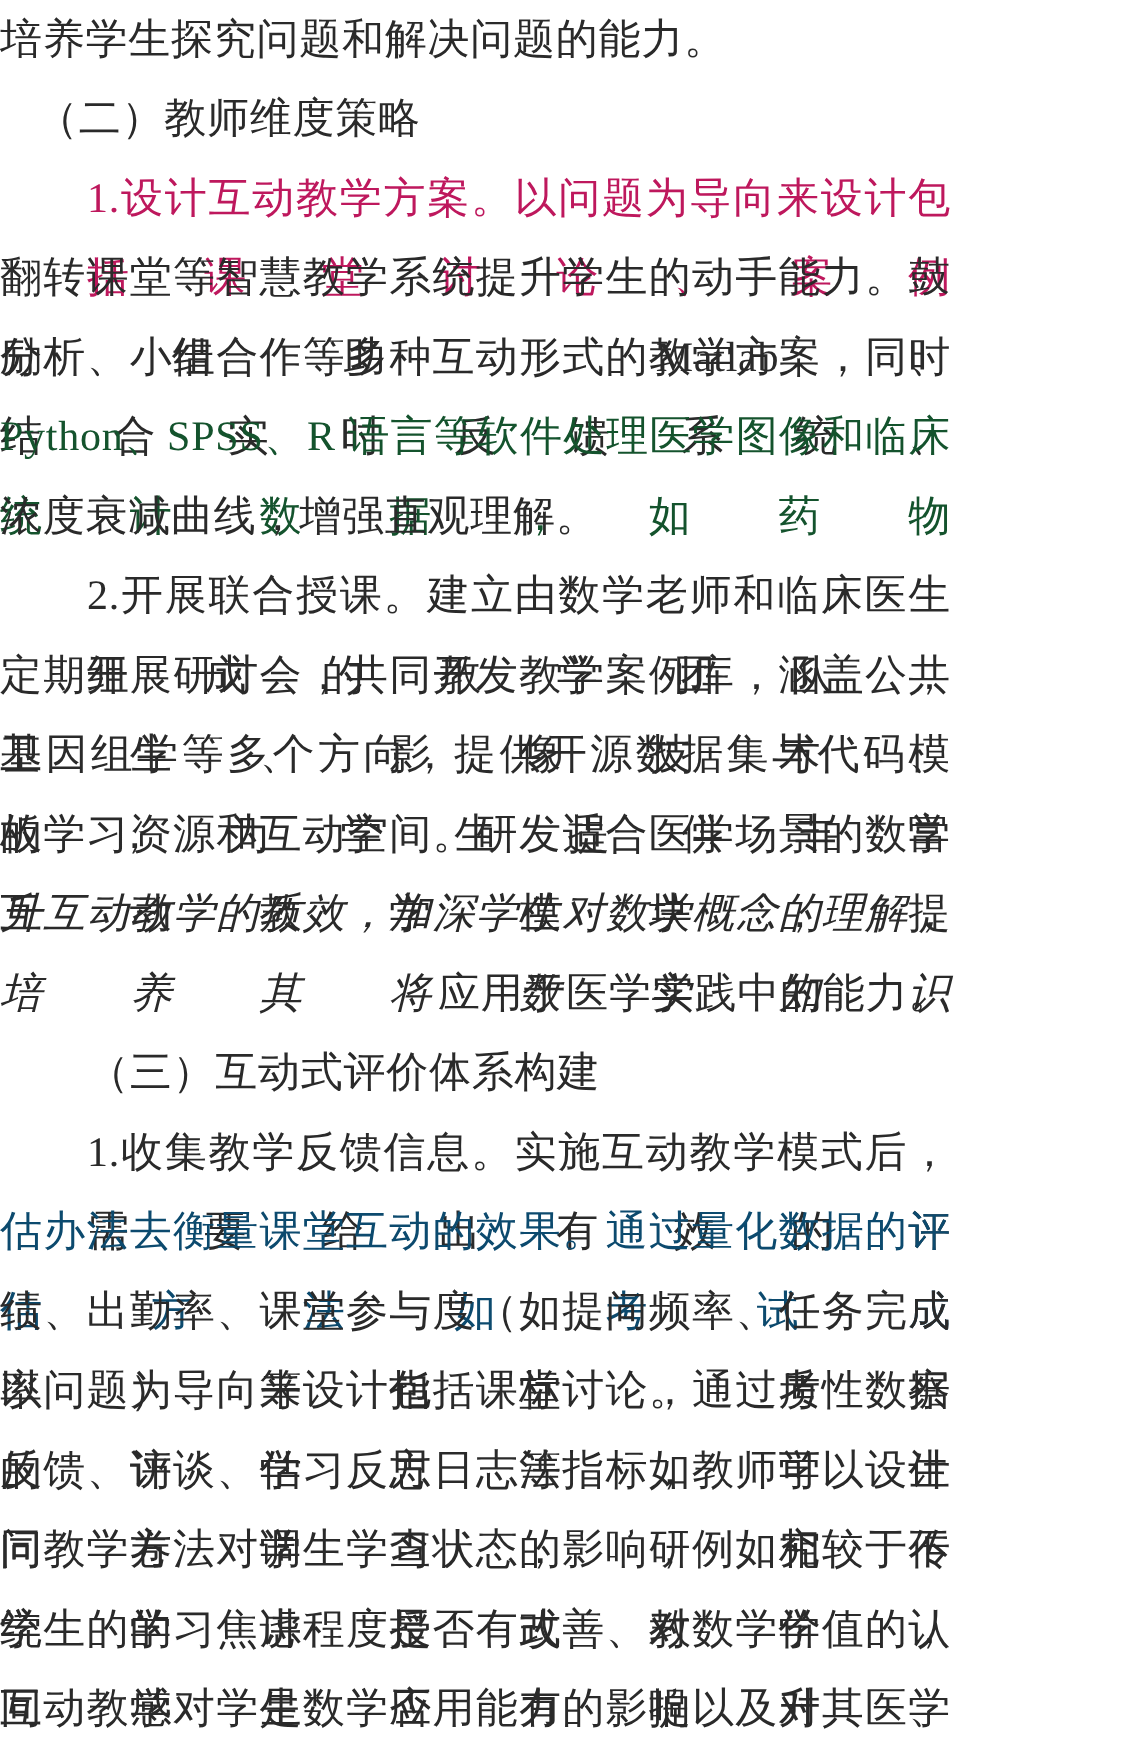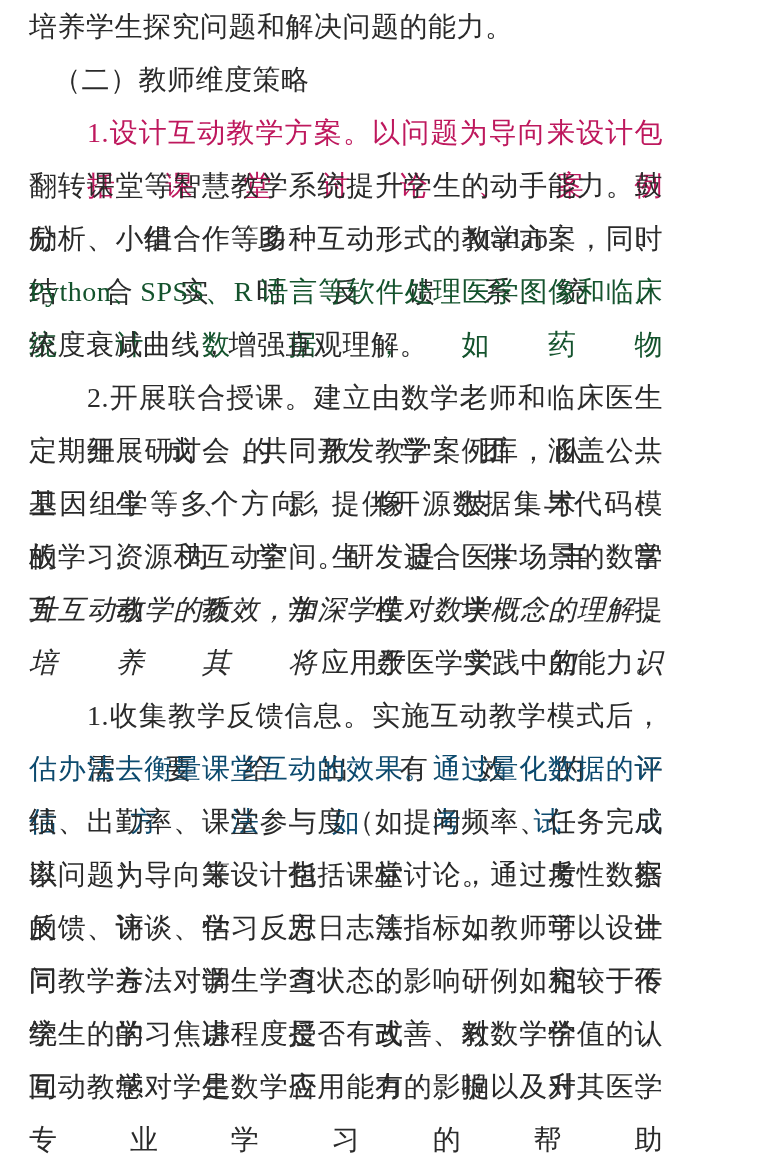--- a/index.html
+++ b/index.html
@@ -13,21 +13,20 @@
     overflow: hidden;
     font-family: "Liberation Serif", "DejaVu Serif", serif;
   }
   .page {
     position: relative;
     width: 634px;
     height: 1164px;
     background: #ffffff;
     box-sizing: border-box;
     padding-top: 0;
-    margin-left: 29px;
   }
   .line {
     height: 53px;
     line-height: 53px;
     font-size: 28px;
     color: #2a2a2a;
     letter-spacing: 0.5px;
     text-align: left;
     overflow: visible;
     box-sizing: border-box;
@@ -51,20 +50,21 @@
     <div class="line just" style="color: rgb(42, 42, 42);">翻转课堂等智慧教学系统提升学生的动手能力。鼓励借助 Matlab、</div>
     <div class="line just" style="color: rgb(42, 42, 42);">分析、小组合作等多种互动形式的教学方案，同时结合实时反馈系统、</div>
     <div class="line just" style="color: #14532d;">Python、SPSS、R 语言等软件处理医学图像和临床统计数据，如药物</div>
     <div class="line" style="color: rgb(42, 42, 42);">浓度衰减曲线，增强直观理解。</div>
     <div class="line indent just" style="color: rgb(42, 42, 42);">2.开展联合授课。建立由数学老师和临床医生组成的教学团队，</div>
     <div class="line just" style="color: rgb(42, 42, 42);">定期开展研讨会，共同开发教学案例库，涵盖公共卫生、影像技术、</div>
     <div class="line just" style="color: rgb(42, 42, 42);">基因组学等多个方向，提供开源数据集与代码模板，为学生提供丰富</div>
     <div class="line just" style="color: rgb(42, 42, 42);">的学习资源和互动空间。研发适合医学场景的数学互动教学模块，提</div>
     <div class="line just" style="color: rgb(42, 42, 42); font-style: italic;">升互动教学的质效，加深学生对数学概念的理解，培养其将数学知识</div>
     <div class="line" style="color: rgb(42, 42, 42); text-align: right;">应用于医学实践中的能力。</div>
+    <div class="line indent" style="color: rgb(42, 42, 42);">（三）互动式评价体系构建</div>
     <div class="line indent just" style="color: rgb(42, 42, 42);">1.收集教学反馈信息。实施互动教学模式后，需要给出有效的评</div>
     <div class="line just" style="color: #0c4a6e;">估办法去衡量课堂互动的效果。通过量化数据的评估方法如考试成</div>
     <div class="line just" style="color: rgb(42, 42, 42);">绩、出勤率、课堂参与度（如提问频率、任务完成率）等指标，考察</div>
     <div class="line just" style="color: rgb(42, 42, 42);">以问题为导向来设计包括课堂讨论。通过质性数据的评估方法如学生</div>
     <div class="line just" style="color: rgb(42, 42, 42);">反馈、访谈、学习反思日志等指标，教师可以设计问卷调查，研究不</div>
     <div class="line just" style="color: rgb(42, 42, 42);">同教学方法对学生学习状态的影响，例如相较于传统的讲授式教学，</div>
     <div class="line just" style="color: rgb(42, 42, 42);">学生的学习焦虑程度是否有改善、对数学价值的认同感是否有提升、</div>
     <div class="line just" style="color: rgb(42, 42, 42);">互动教学对学生数学应用能力的影响以及对其医学专业学习的帮助</div>
   </div>
 

